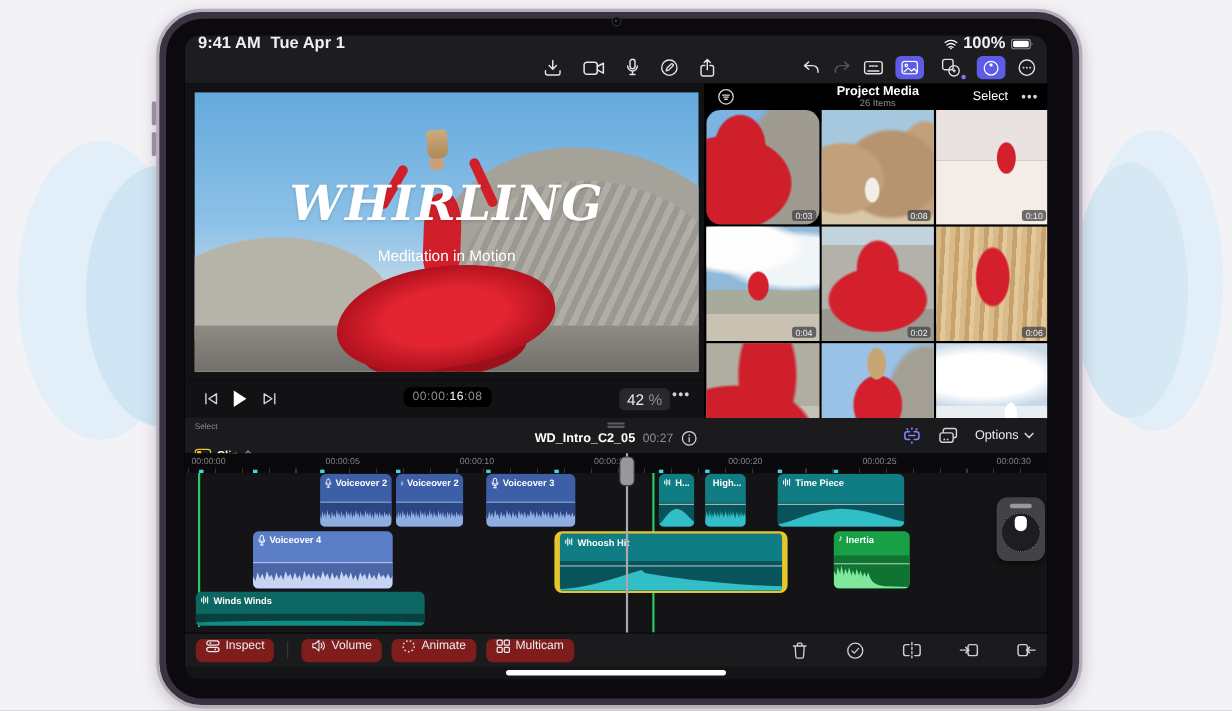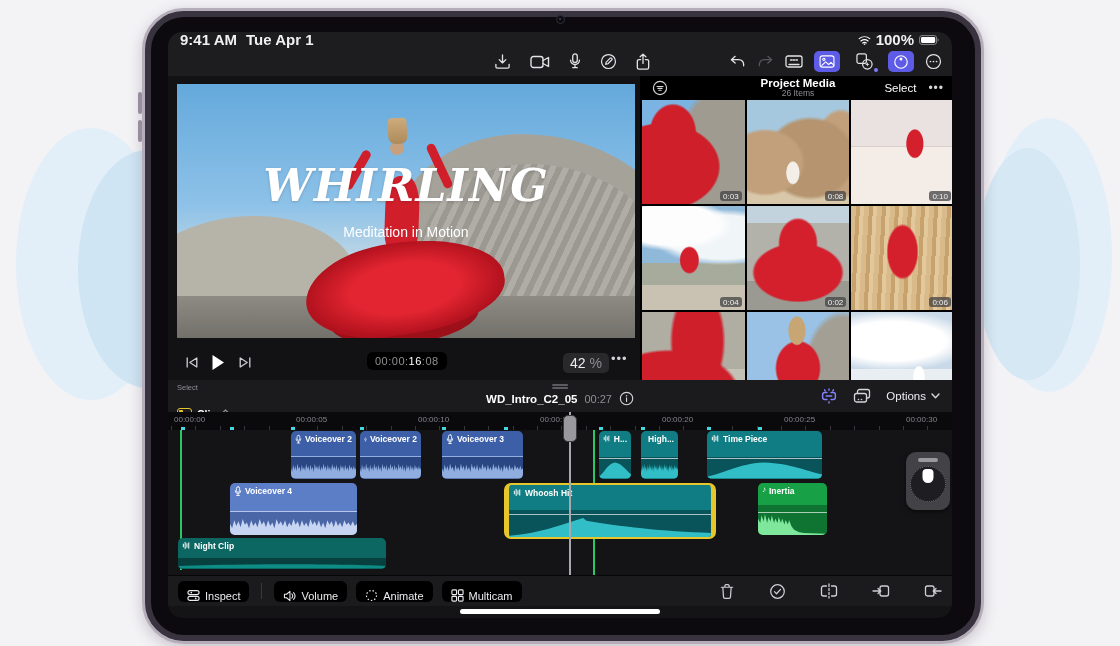--- a/index.html
+++ b/index.html
@@ -70,21 +70,21 @@
   .mp-titlewrap{position:absolute;left:0;right:0;top:1px;text-align:center;pointer-events:none;}
   .mp-title{font-size:11.5px;font-weight:bold;color:#fff;line-height:12px;}
   .mp-sub{font-size:8.5px;color:#8e8e93;line-height:9px;}
   .mp-right{margin-left:auto;display:flex;gap:12px;align-items:center;}
   .mp-select{font-size:11.5px;color:#fff;}
   .mp-more{color:#d6d6da;font-size:12px;letter-spacing:1px;}
   .mgrid{position:absolute;left:0;top:24px;right:0;bottom:0;display:grid;grid-template-columns:repeat(3,1fr);grid-auto-rows:104px;gap:2px;background:#000;overflow:hidden;}
   .cell{position:relative;overflow:hidden;}
   .tt{position:absolute;right:3px;bottom:3px;background:rgba(70,70,72,.78);color:#f0f0f0;font-size:8px;padding:0.5px 3px;border-radius:3px;}
   .tt:empty{display:none;}
-  .t1{background:radial-gradient(58px 44px at 20% 64%,#cf1f2a 96%,transparent),radial-gradient(24px 30px at 30% 32%,#cf1f2a 92%,transparent),radial-gradient(55px 78px at 84% 58%,#a09b90 90%,transparent),linear-gradient(#7bb3e2 0 60%,#aecfe6 60% 86%,#c9c0ae 86%);}
+  .t1{background:radial-gradient(58px 44px at 20% 64%,#cf1f2a 96%,transparent),radial-gradient(24px 30px at 30% 32%,#cf1f2a 92%,transparent),radial-gradient(55px 78px at 84% 58%,#a09b90 90%,transparent),linear-gradient(#7bb3e2 0 60%,#aecfe6 60% 86%,#c9c0ae 86%);border-radius:13px;}
   .t2{background:radial-gradient(7px 12px at 45% 70%,#f3efe8 88%,transparent),radial-gradient(40px 34px at 18% 60%,#c2a07c 90%,transparent),radial-gradient(46px 42px at 62% 56%,#b5946f 90%,transparent),radial-gradient(28px 46px at 92% 52%,#c2a07c 90%,transparent),linear-gradient(#a6c8de 0 46%,#cbb695 46% 82%,#d8c7a8 82%);}
   .t3{background:radial-gradient(9px 15px at 62% 42%,#d41f2c 90%,transparent),linear-gradient(#e9e2e1 0 44%,#d8cfc9 44% 45%,#f4ece6 45%);}
   .t4{background:radial-gradient(10px 14px at 46% 52%,#d41f2c 88%,transparent),radial-gradient(62px 26px at 28% 18%,#fdfdfd 78%,transparent),radial-gradient(70px 28px at 78% 30%,#f0f5f8 78%,transparent),linear-gradient(#8fb8d9 0 55%,#a7ab9c 55% 76%,#c9c2b2 76%);}
   .t5{background:radial-gradient(46px 30px at 50% 64%,#d41f2c 94%,transparent),radial-gradient(20px 26px at 50% 36%,#d41f2c 90%,transparent),linear-gradient(#c3d3dd 0 16%,#b2b1aa 16% 72%,#9b9a92 72%);}
   .t6{background:radial-gradient(16px 28px at 50% 44%,#d41f2c 90%,transparent),repeating-linear-gradient(93deg,#d9ba8a 0 5px,#c7a26d 5px 9px,#e3c89c 9px 13px);}
   .t7{background:radial-gradient(72px 46px at 26% 80%,#cf1f2a 94%,transparent),radial-gradient(28px 56px at 54% 28%,#cf1f2a 88%,transparent),linear-gradient(#b0ada3 0 55%,#c4c1b7 55%);}
   .t8{background:radial-gradient(9px 15px at 49% 18%,#c8a674 90%,transparent),radial-gradient(23px 28px at 50% 54%,#d41f2c 92%,transparent),radial-gradient(40px 62px at 94% 58%,#a39f94 88%,transparent),linear-gradient(#99c2e6 0 70%,#b9d2e6 70%);}
   .t9{background:radial-gradient(6px 11px at 66% 62%,#ffffff 88%,transparent),radial-gradient(82px 30px at 40% 28%,#ffffff 65%,transparent),linear-gradient(#c9d9e8 0 55%,#e8eef2 55%);}
   
   .timeline{position:absolute;left:0;top:348px;width:784px;height:238px;background:#141416;}
@@ -129,21 +129,21 @@
   .ninds .wave use{fill:#0e8c86;}
   .vline{position:absolute;left:0;right:0;top:56%;height:1px;background:rgba(255,255,255,.65);z-index:3;}
   .sel{border:2px solid #e7c62b;border-left-width:5px;border-right-width:5px;border-radius:7px;}
   .sel .wave{height:52%;}
   .sel::before,.sel::after{content:"";position:absolute;top:50%;transform:translateY(-50%);width:2px;height:11px;background:#fff;border-radius:1px;z-index:4;}
   .sel::before{left:-4px;}
   .sel::after{right:-4px;}
   .ph-line{position:absolute;left:401px;top:32px;width:1.5px;height:163px;background:#a8a8ae;z-index:6;}
   .ph-handle{position:absolute;left:395px;top:35px;width:12px;height:25px;background:#98989e;border:1px solid #3c3c40;border-radius:5px;z-index:7;}
   .tl-bottom{position:absolute;left:0;top:195px;right:0;height:30px;background:#1b1b1e;border-top:1px solid #060608;display:flex;align-items:center;padding:0 10px;gap:9px;}
-  .tbtn{display:flex;align-items:flex-end;gap:5px;background:#000000;border-radius:6px;height:21px;padding:0 9px;font-size:11px;color:#ececf0;}
+  .tbtn{display:flex;align-items:flex-start;gap:5px;background:#7f1d1d;border-radius:6px;height:21px;padding:0 9px;font-size:11px;color:#ececf0;}
   .tdiv{width:1px;height:16px;background:#3a3a3e;margin:0 3px;}
   .tb-spacer{flex:1;}
   .rico{color:#cfcfd4;margin-left:25px;display:flex;}
   .homebar{position:absolute;left:292px;top:577px;width:200px;height:4.5px;border-radius:3px;background:#fff;z-index:10;}
   
   .jog{position:absolute;left:738px;top:420px;width:44px;height:58px;background:#434347;border-radius:10px;box-shadow:0 2px 5px rgba(0,0,0,.5);z-index:9;}
   .jog-bar{margin:6px auto 4px;width:20px;height:3.5px;background:#98989e;border-radius:2px;}
   .jog-dial{margin:0 auto;width:34px;height:34px;border-radius:50%;background:#1e1e22;border:1.5px dotted #707076;position:relative;}
   .jog-ptr{position:absolute;left:50%;top:2px;transform:translateX(-50%);width:11px;height:14px;background:#fff;border-radius:5px 5px 7px 7px;}
   .ic{display:block;}
@@ -525,21 +525,21 @@
                 <use href="#wavD"></use>
               </svg>
             </div>
         </div>
 
         <div class="clip ninds" style="left:10px;top:108px;width:208px;height:31px">
           <div class="chead">
               <svg class="ic" width="9" height="9" viewBox="0 0 10 10" fill="none" stroke="#fff" stroke-width="1.1" stroke-linecap="round">
                 <path d="M1.5 3.5 v3 M3.5 1.5 v7 M5.5 3 v4 M7.5 2 v6"></path>
               </svg>
-              <span>Night Clip</span>
+              <span>Winds Winds</span>
             </div>
           <div class="wave">
               <svg viewBox="0 0 60 20" preserveAspectRatio="none">
                 <use href="#wavE"></use>
               </svg>
             </div>
         </div>
       </div>
 
       <div class="ph-line"></div>

